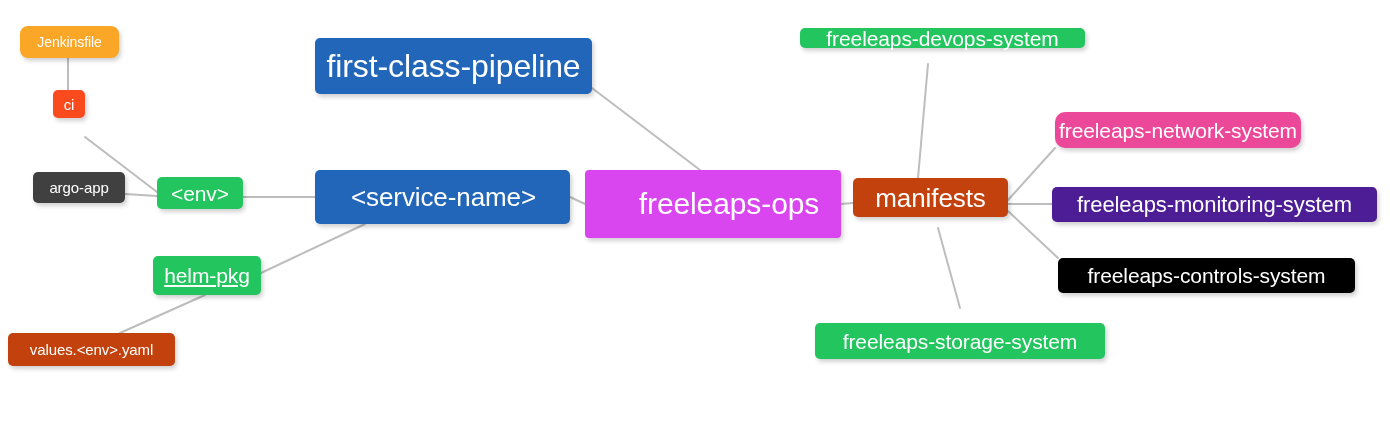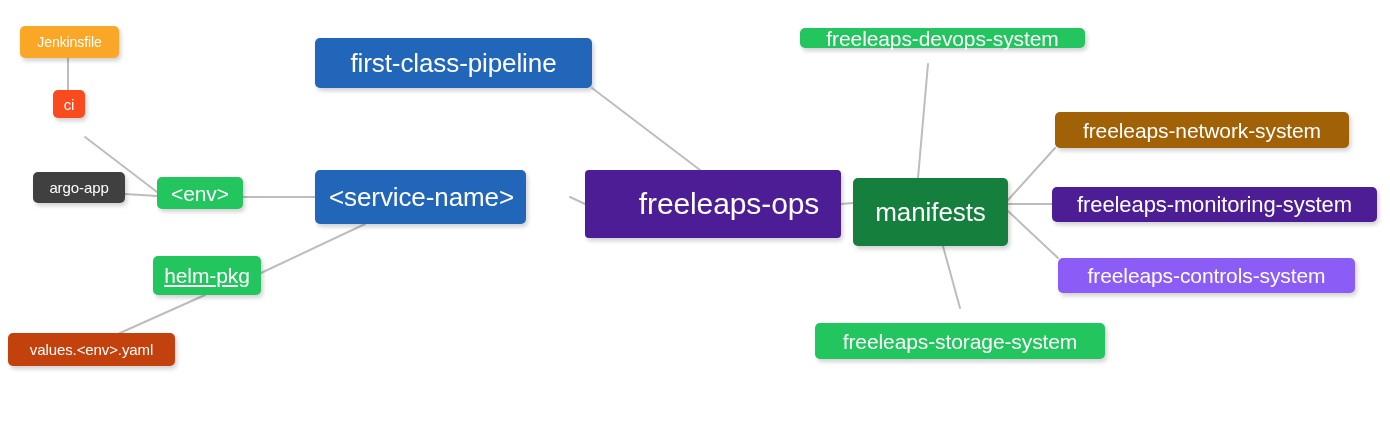--- a/index.html
+++ b/index.html
@@ -58,59 +58,59 @@
       <line x1="157" y1="196" x2="125" y2="194" stroke="#bdbdbd" stroke-width="2" stroke-linecap="round"></line>
       <line x1="68" y1="105" x2="68" y2="58" stroke="#bdbdbd" stroke-width="2" stroke-linecap="round"></line>
       <line x1="205" y1="295" x2="120" y2="333" stroke="#bdbdbd" stroke-width="2" stroke-linecap="round"></line>
       <line x1="918" y1="178" x2="928" y2="64" stroke="#bdbdbd" stroke-width="2" stroke-linecap="round"></line>
       <line x1="1008" y1="200" x2="1055" y2="148" stroke="#bdbdbd" stroke-width="2" stroke-linecap="round"></line>
       <line x1="1008" y1="204" x2="1052" y2="204" stroke="#bdbdbd" stroke-width="2" stroke-linecap="round"></line>
       <line x1="1008" y1="211" x2="1058" y2="258" stroke="#bdbdbd" stroke-width="2" stroke-linecap="round"></line>
       <line x1="938" y1="228" x2="960" y2="308" stroke="#bdbdbd" stroke-width="2" stroke-linecap="round"></line>
     </svg>
   <div id="node-layer">
-      <div class="node root" style="left: 585px; top: 170px; width: 256px; height: 68px; background: #4c1d95; font-size: 30px; padding-left: 42px;">
+      <div class="node root" style="left: 585px; top: 170px; width: 256px; height: 68px; background: #d946ef; font-size: 30px; padding-left: 42px;">
         <span>freeleaps-ops</span>
       </div>
-      <div class="node" style="left: 315px; top: 170px; width: 211px; height: 54px; background: rgb(33, 102, 184); font-size: 26px; padding-left: 12px;">
+      <div class="node" style="left: 315px; top: 170px; width: 255px; height: 54px; background: rgb(33, 102, 184); font-size: 26px; padding-left: 12px;">
         <span>&lt;service-name&gt;</span>
       </div>
-      <div class="node" style="left: 853px; top: 178px; width: 155px; height: 68px; background: #15803d; font-size: 26px;">
+      <div class="node" style="left: 853px; top: 178px; width: 155px; height: 39px; background: #c2410c; font-size: 26px;">
         <span>manifests</span>
       </div>
-      <div class="node" style="left: 315px; top: 38px; width: 277px; height: 50px; background: rgb(33, 102, 184); font-size: 26px;">
+      <div class="node" style="left: 315px; top: 38px; width: 277px; height: 56px; background: rgb(33, 102, 184); font-size: 32px;">
         <span>first-class-pipeline</span>
       </div>
       <div class="node" style="left: 157px; top: 177px; width: 86px; height: 32px; background: rgb(34, 197, 94); font-size: 21px;">
         <span>&lt;env&gt;</span>
       </div>
       <div class="node" style="left: 153px; top: 256px; width: 108px; height: 39px; background: rgb(34, 197, 94); font-size: 21px; text-decoration: underline;">
         <span>helm-pkg</span>
       </div>
       <div class="node" style="left: 53px; top: 90px; width: 32px; height: 28px; background: rgb(249, 75, 30); font-size: 15px;">
         <span>ci</span>
       </div>
       <div class="node" style="left: 33px; top: 172px; width: 92px; height: 31px; background: #404040; font-size: 15px;">
         <span>argo-app</span>
       </div>
       <div class="node" style="left: 8px; top: 333px; width: 167px; height: 33px; background: #c2410c; font-size: 15px;">
         <span>values.&lt;env&gt;.yaml</span>
       </div>
-      <div class="node" style="left: 20px; top: 26px; width: 99px; height: 32px; background: rgb(250, 166, 39); font-size: 14px;">
+      <div class="node" style="left: 20px; top: 26px; width: 99px; height: 32px; background: rgb(250, 166, 39); font-size: 14px; border-radius: 8px;">
         <span>Jenkinsfile</span>
       </div>
       <div class="node" style="left: 800px; top: 28px; width: 285px; height: 20px; background: rgb(34, 197, 94); font-size: 21px;">
         <span>freeleaps-devops-system</span>
       </div>
-      <div class="node" style="left: 1055px; top: 112px; width: 294px; height: 36px; background: #a16207; font-size: 21px;">
+      <div class="node" style="left: 1055px; top: 112px; width: 246px; height: 36px; background: #ec4899; font-size: 21px; border-radius: 10px;">
         <span>freeleaps-network-system</span>
       </div>
       <div class="node" style="left: 1052px; top: 187px; width: 325px; height: 35px; background: #4c1d95; font-size: 22px;">
         <span>freeleaps-monitoring-system</span>
       </div>
-      <div class="node" style="left: 1058px; top: 258px; width: 297px; height: 35px; background: #8b5cf6; font-size: 21px;">
+      <div class="node" style="left: 1058px; top: 258px; width: 297px; height: 35px; background: #000000; font-size: 21px;">
         <span>freeleaps-controls-system</span>
       </div>
       <div class="node" style="left: 815px; top: 308px; width: 290px; height: 36px; background: rgb(34, 197, 94); font-size: 21px; margin-top: 15px;">
         <span>freeleaps-storage-system</span>
       </div>
     </div>
 </div>
 
 </body></html>

